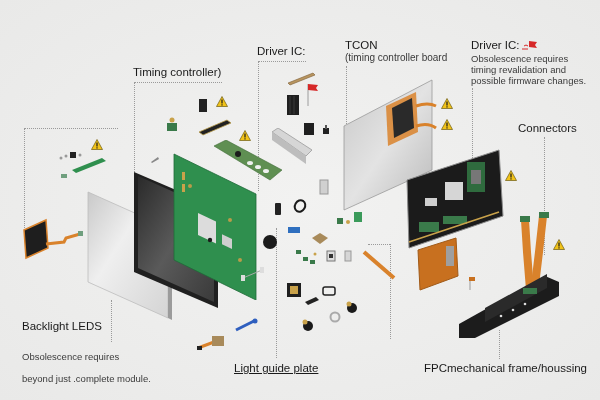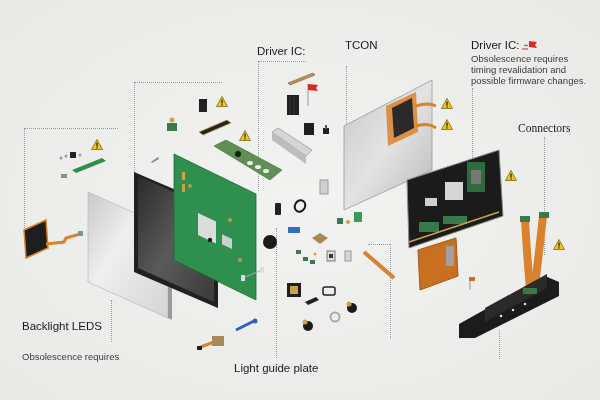--- a/index.html
+++ b/index.html
@@ -14,56 +14,60 @@
   svg { display:block; }
 </style>
 </head>
 <body>
 
 <div class="stage">
 
   <div class="lead-h" style="left:24px;top:128px;width:94px;"></div>
   <div class="lead-v" style="left:24px;top:128px;height:110px;"></div>
 
+  <div class="lbl" style="left:133px;top:66px;">Timing controller)</div>
   <div class="lead-h" style="left:134px;top:82px;width:88px;"></div>
   <div class="lead-v" style="left:134px;top:82px;height:110px;"></div>
 
   <div class="lbl" style="left:257px;top:45px;">Driver IC:</div>
   <div class="lead-h" style="left:258px;top:61px;width:48px;"></div>
   <div class="lead-v" style="left:258px;top:61px;height:130px;"></div>
 
   <div class="lbl" style="left:345px;top:39px;">TCON</div>
+  <div class="sub" style="left:345px;top:52px;font-size:10px;">(timing controller board</div>
   <div class="lead-v" style="left:346px;top:66px;height:60px;"></div>
 
   <div class="lbl" style="left:471px;top:39px;">Driver IC:</div>
   <div class="part" style="left:520px;top:40px;">
     <svg width="18" height="10" viewBox="0 0 18 10">
         <path d="M2 9 L8 9" stroke="#d62828" stroke-width="1"></path>
         <path d="M4 6 Q6 4 8 6" stroke="#d62828" fill="none" stroke-width="1"></path>
         <path d="M9 1 L17 2 L15 5 L17 8 L9 7 Z" fill="#d62828"></path>
       </svg>
   </div>
   <div class="sub" style="left:471px;top:53px;">Obsolescence requires</div>
   <div class="sub" style="left:471px;top:75px;">possible firmware changes.</div>
   <div class="sub" style="left:471px;top:64px;">timing revalidation and</div>
   <div class="lead-v" style="left:472px;top:88px;height:82px;"></div>
 
-  <div class="lbl" style="left:518px;top:122px;font-family:Liberation Serif, serif;">Connectors</div>
+  <div class="lbl" style="left:518px;top:122px;">Connectors</div>
   <div class="lead-v" style="left:544px;top:137px;height:118px;"></div>
 
   <div class="lbl" style="left:22px;top:320px;">Backlight LEDS</div>
   <div class="sub" style="left:22px;top:351px;">Obsolescence requires</div>
+  <div class="sub" style="left:22px;top:373px;">beyond just .complete module.</div>
   <div class="lead-v" style="left:111px;top:300px;height:42px;"></div>
 
-  <div class="lbl" style="left:234px;top:362px;">Light guide plate</div>
+  <div class="lbl" style="left:234px;top:362px;text-decoration:underline;">Light guide plate</div>
   <div class="lead-v" style="left:276px;top:228px;height:130px;"></div>
 
   <div class="lead-v" style="left:390px;top:244px;height:95px;"></div>
   <div class="lead-h" style="left:368px;top:244px;width:22px;"></div>
 
+  <div class="lbl" style="left:424px;top:362px;">FPCmechanical frame/houssing</div>
   <div class="lead-v" style="left:499px;top:330px;height:29px;"></div>
 
   <div class="part" style="left:86px;top:190px;">
     <svg width="90" height="130" viewBox="0 0 90 130">
       <defs>
           <linearGradient id="lg1" x1="0" y1="0" x2="1" y2="1">
             <stop offset="0" stop-color="#c9c9c9"></stop>
             <stop offset="0.4" stop-color="#efefef"></stop>
             <stop offset="1" stop-color="#d4d4d4"></stop>
           </linearGradient>

